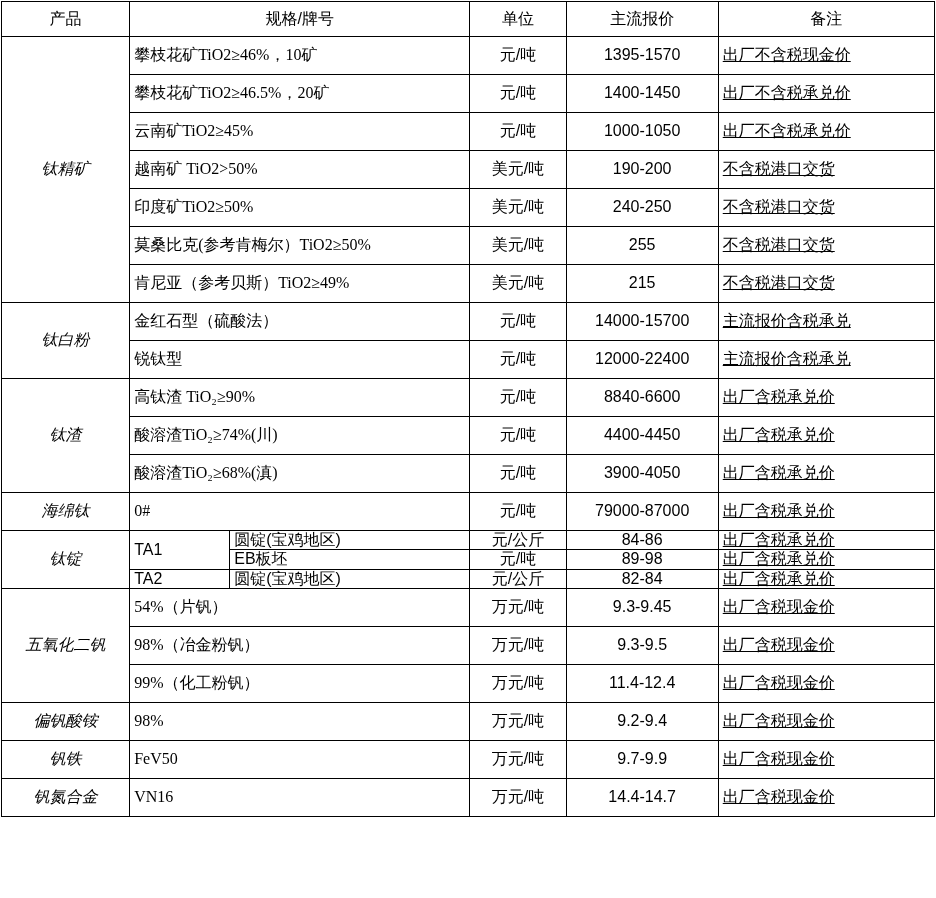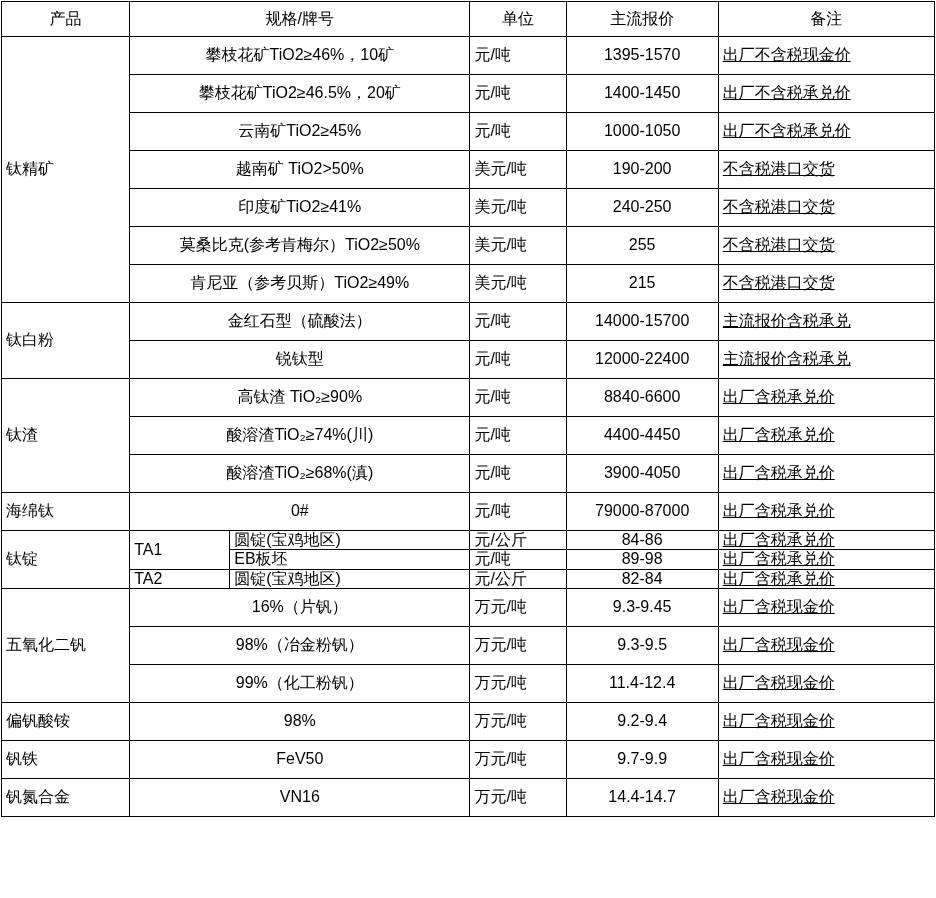--- a/index.html
+++ b/index.html
@@ -35,29 +35,32 @@
     overflow: hidden;
     white-space: nowrap;
   }
   .hdr td {
     text-align: center;
     font-weight: bold;
     font-size: 18px;
     height: 34px;
   }
   .cat {
+    text-align: center;
     font-weight: bold;
     font-size: 17px;
+    font-style: italic;
   }
   .spec {
-    text-align: center;
+    text-align: left;
     height: 37px;
+    font-family: Liberation Serif, serif;
   }
   .unit {
-    text-align: left;
+    text-align: center;
     margin-left: 21px;
   }
   .price {
     text-align: center;
   }
   .note {
     text-align: left;
     text-decoration: underline;
   }
   .sub-left {
@@ -112,21 +115,21 @@
         <td class="price">1000-1050</td>
         <td class="note">出厂不含税承兑价</td>
       </tr>
       <tr>
         <td class="spec" colspan="2">越南矿 TiO2&gt;50%</td>
         <td class="unit">美元/吨</td>
         <td class="price">190-200</td>
         <td class="note">不含税港口交货</td>
       </tr>
       <tr>
-        <td class="spec" colspan="2">印度矿TiO2≥41%</td>
+        <td class="spec" colspan="2">印度矿TiO2≥50%</td>
         <td class="unit">美元/吨</td>
         <td class="price">240-250</td>
         <td class="note">不含税港口交货</td>
       </tr>
       <tr>
         <td class="spec" colspan="2">莫桑比克(参考肯梅尔）TiO2≥50%</td>
         <td class="unit">美元/吨</td>
         <td class="price">255</td>
         <td class="note">不含税港口交货</td>
       </tr>
@@ -196,21 +199,21 @@
       <tr>
         <td class="sub-left">TA2</td>
         <td class="sub-left">圆锭(宝鸡地区)</td>
         <td class="unit">元/公斤</td>
         <td class="price">82-84</td>
         <td class="note">出厂含税承兑价</td>
       </tr>
 
       <tr>
         <td class="cat" rowspan="3">五氧化二钒</td>
-        <td class="spec" colspan="2">16%（片钒）</td>
+        <td class="spec" colspan="2">54%（片钒）</td>
         <td class="unit">万元/吨</td>
         <td class="price">9.3-9.45</td>
         <td class="note">出厂含税现金价</td>
       </tr>
       <tr>
         <td class="spec" colspan="2">98%（冶金粉钒）</td>
         <td class="unit">万元/吨</td>
         <td class="price">9.3-9.5</td>
         <td class="note">出厂含税现金价</td>
       </tr>

